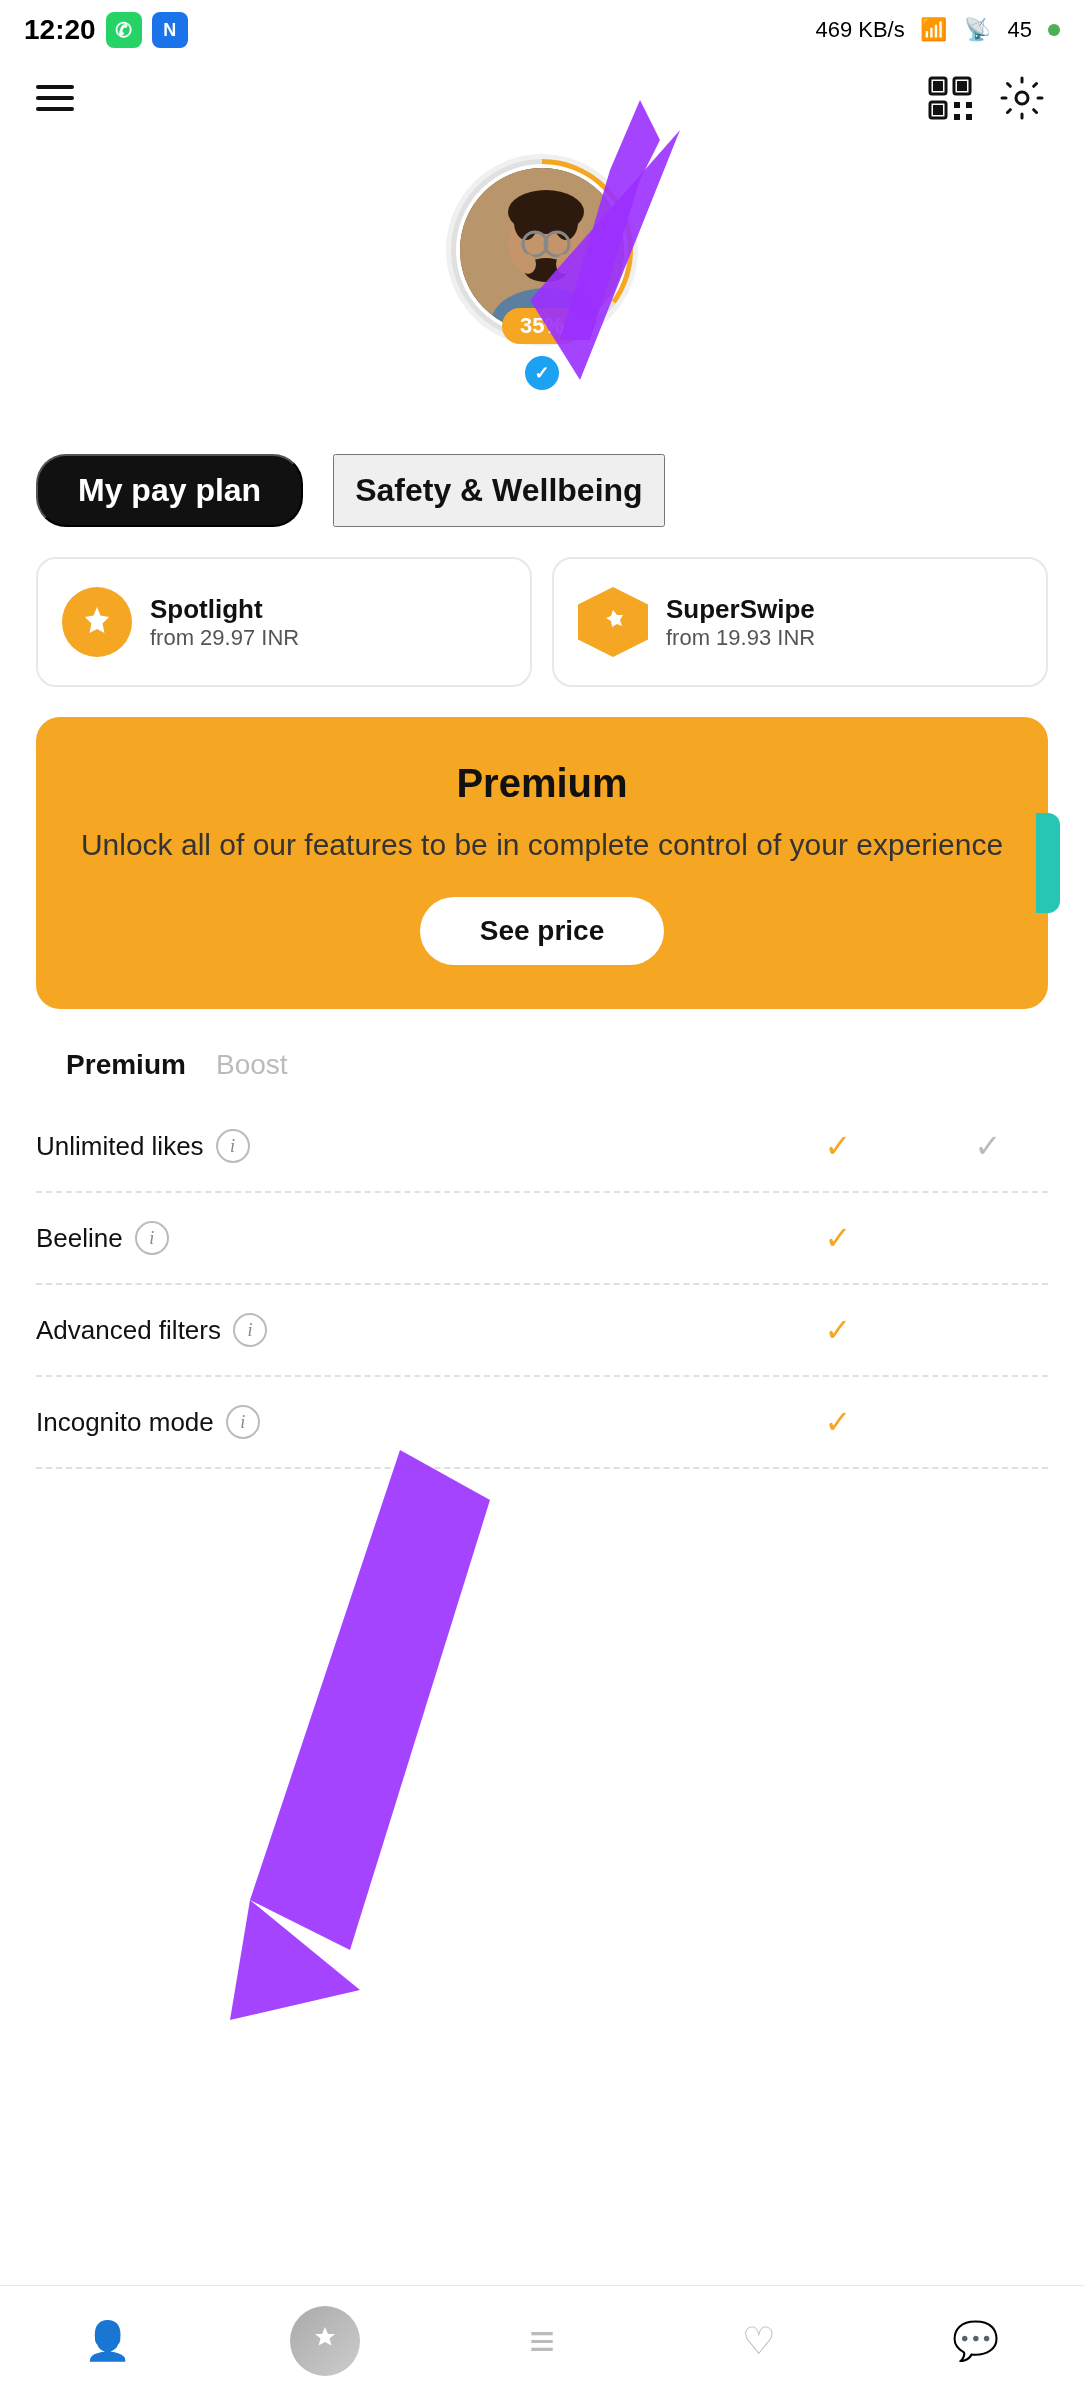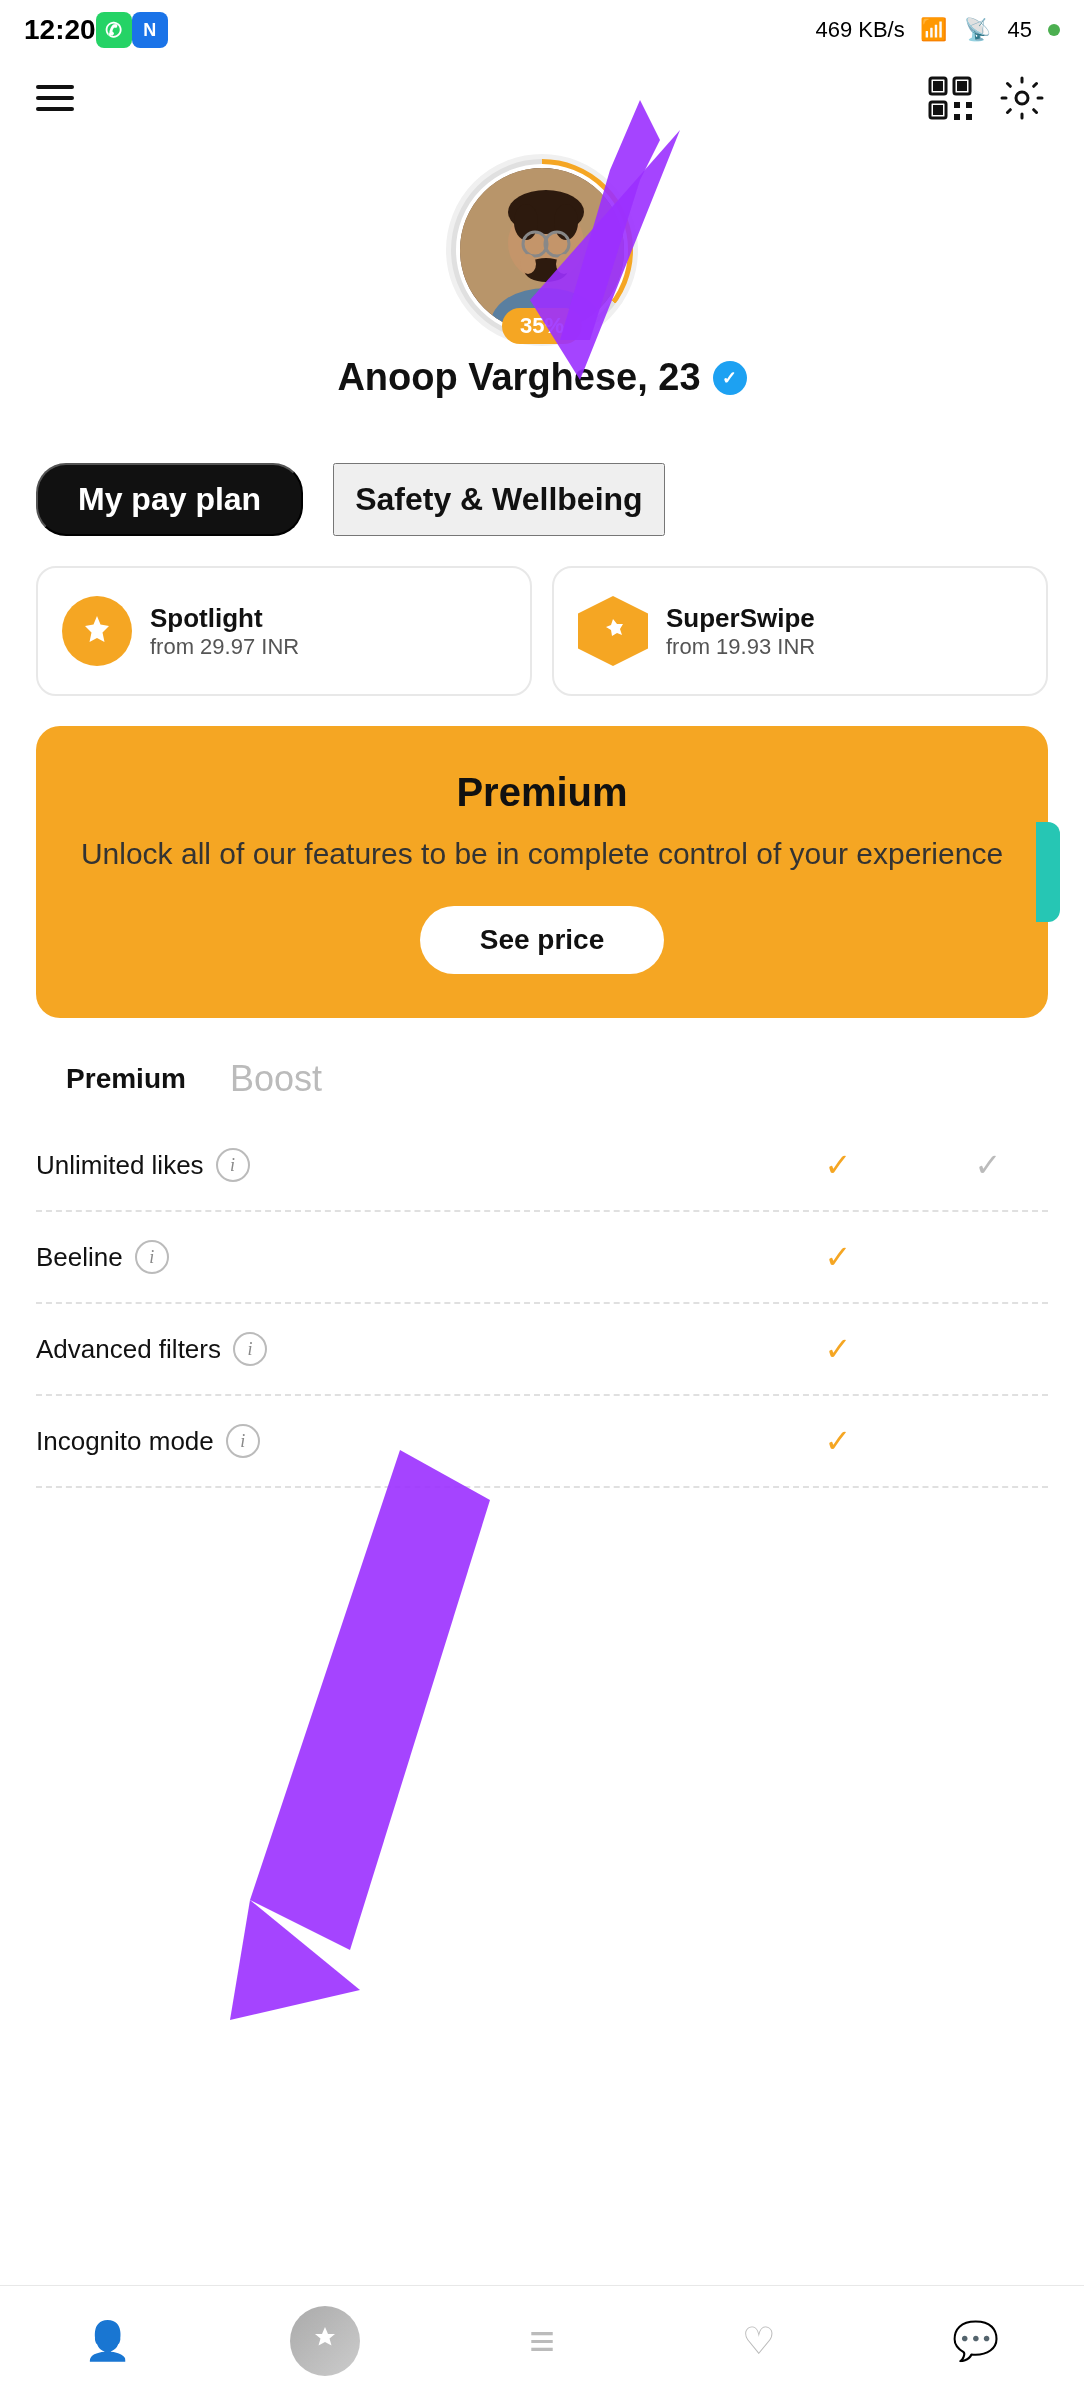--- a/index.html
+++ b/index.html
@@ -17,20 +17,21 @@
     .status-bar {
       display: flex;
       justify-content: space-between;
       align-items: center;
       padding: 12px 24px 8px;
       background: #fff;
     }
     .status-left {
       display: flex;
       align-items: center;
+      gap: 10px;
       font-size: 28px;
       font-weight: 700;
     }
     .status-icon {
       width: 36px; height: 36px;
       border-radius: 8px;
       display: flex; align-items: center; justify-content: center;
       font-size: 20px;
     }
     .whatsapp-icon { background: #25D366; color: #fff; }
@@ -270,22 +271,21 @@
     }
     .features-header-premium {
       width: 180px;
       text-align: center;
       font-size: 28px;
       font-weight: 700;
       color: #111;
     }
     .features-header-boost {
       width: 120px;
-      text-align: center;
-      font-size: 36px;
+      font-size: 28px;
       font-weight: 400;
       color: #bbb;
     }
 
     .feature-row {
       display: flex;
       align-items: center;
       padding: 26px 0;
       border-bottom: 2px dashed #e0e0e0;
     }
@@ -463,21 +463,20 @@
           <ellipse cx="86" cy="102" rx="22" ry="12" fill="#2d1a0e"></ellipse>
 
           <ellipse cx="68" cy="96" rx="8" ry="10" fill="#c4956a"></ellipse>
           <ellipse cx="104" cy="96" rx="8" ry="10" fill="#c4956a"></ellipse>
         </svg>
       </div>
       <div class="progress-badge">35%</div>
     </div>
 
     <div class="profile-name">
-      <span>Anoop Varghese, 23</span>
       <div class="verified-badge">✓</div>
     </div>
 
   </div>
 
   <div class="tab-bar">
     <button class="tab-active">My pay plan</button>
     <button class="tab-inactive">Safety &amp; Wellbeing</button>
   </div>
 

